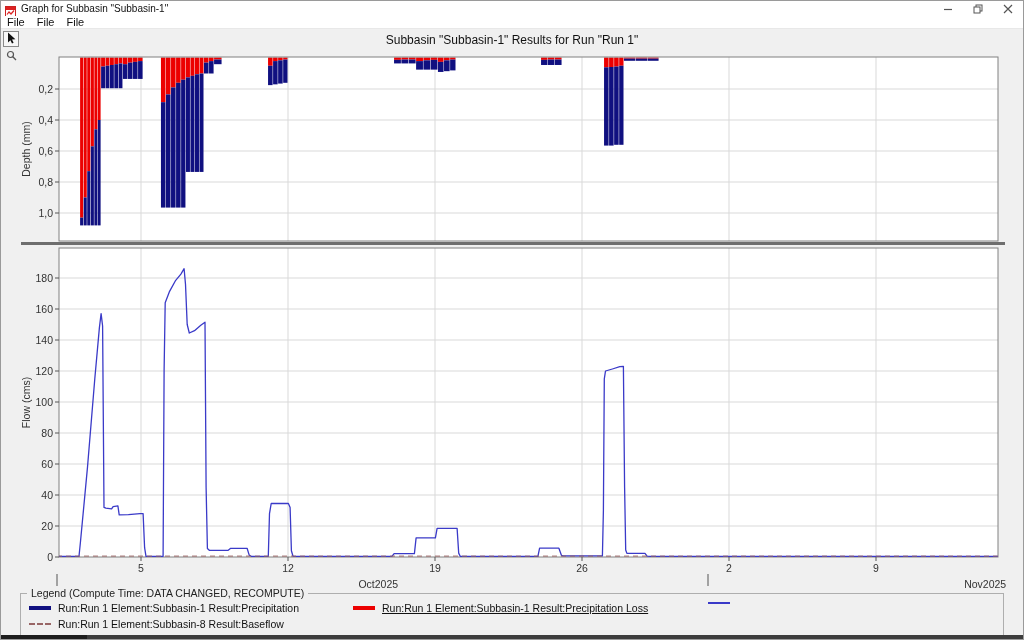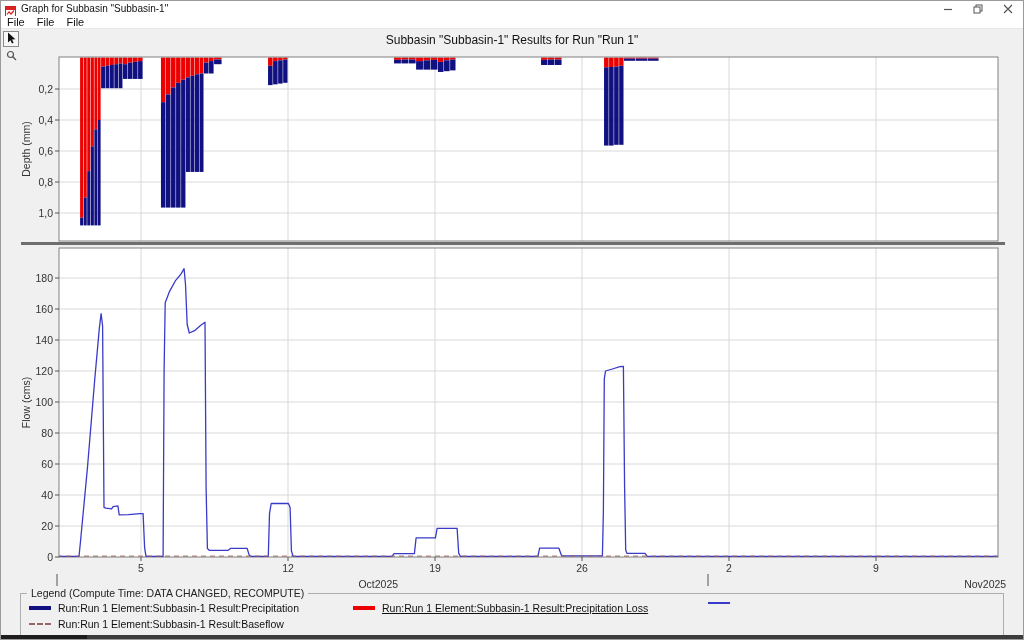--- a/index.html
+++ b/index.html
@@ -296,21 +296,21 @@
       </div>
       <div class="lg-item row1 col2">
         <span class="sw" style="height: 4px; background: rgb(236, 0, 0);"></span>
         <span>Run:Run 1 Element:Subbasin-1 Result:Precipitation Loss</span>
       </div>
       <div class="lg-item row1 col3">
         <span class="sw" style="height: 2px; background: rgb(58, 58, 200);"></span>
       </div>
       <div class="lg-item row2 col1">
         <span class="sw" style="height: 0px; border-top: 2px dashed rgb(153, 102, 102);"></span>
-        <span>Run:Run 1 Element:Subbasin-1 Result:Baseflow</span>
+        <span>Run:Run 1 Element:Subbasin-8 Result:Baseflow</span>
       </div>
     </div>
 
     <div class="bottom-edge">
         <span class="darker"></span>
       </div>
   </div>
 </div>
 
 </body></html>

